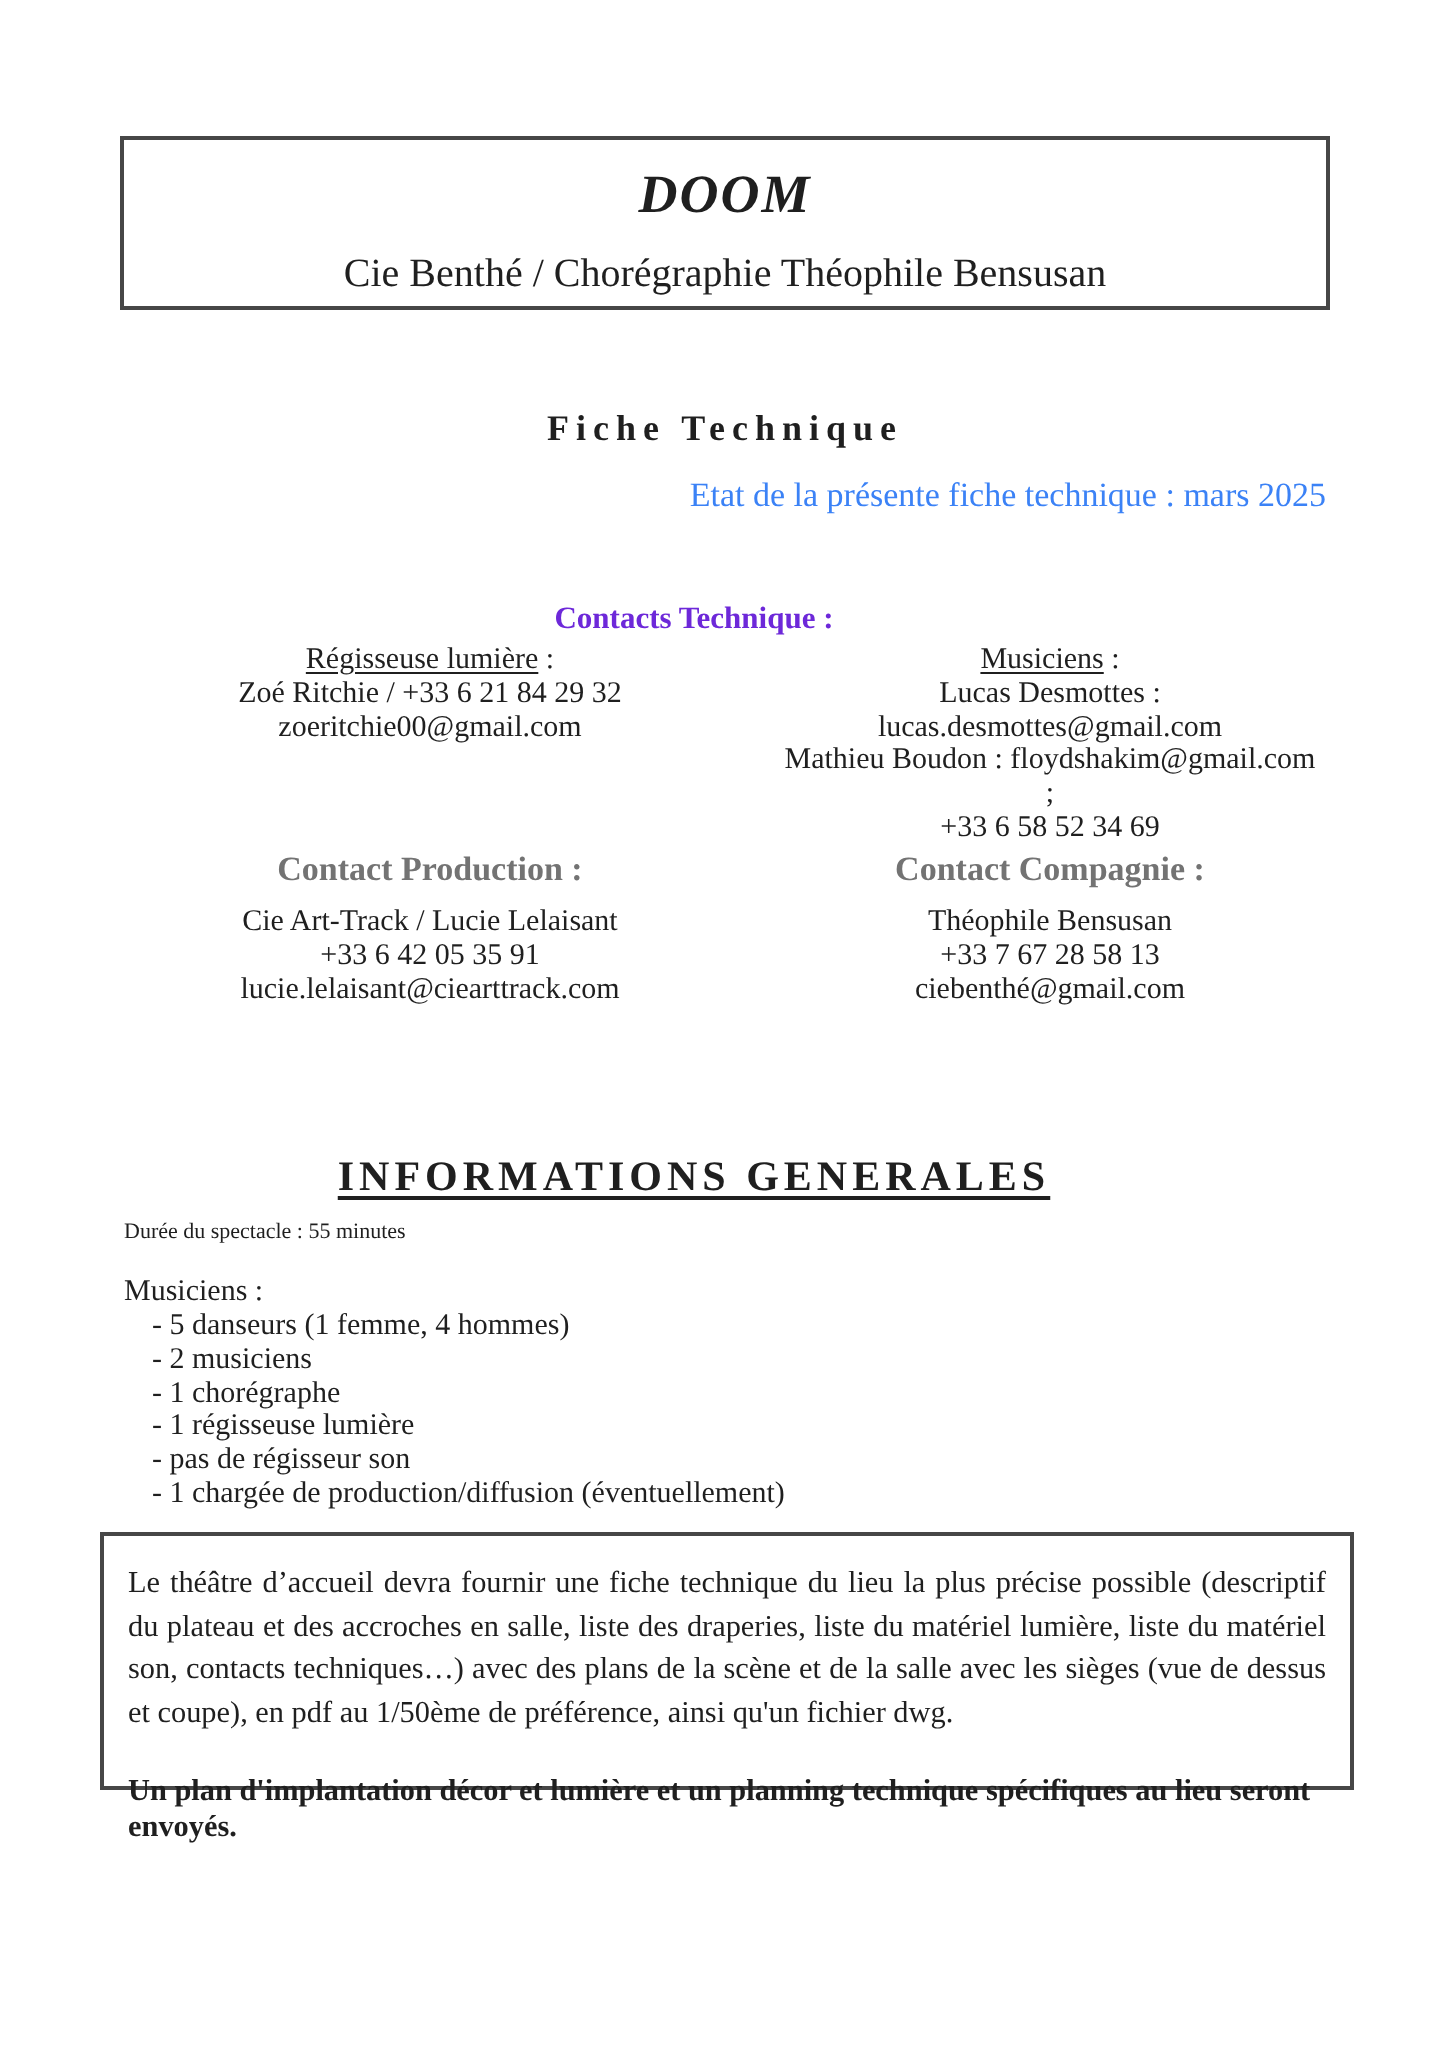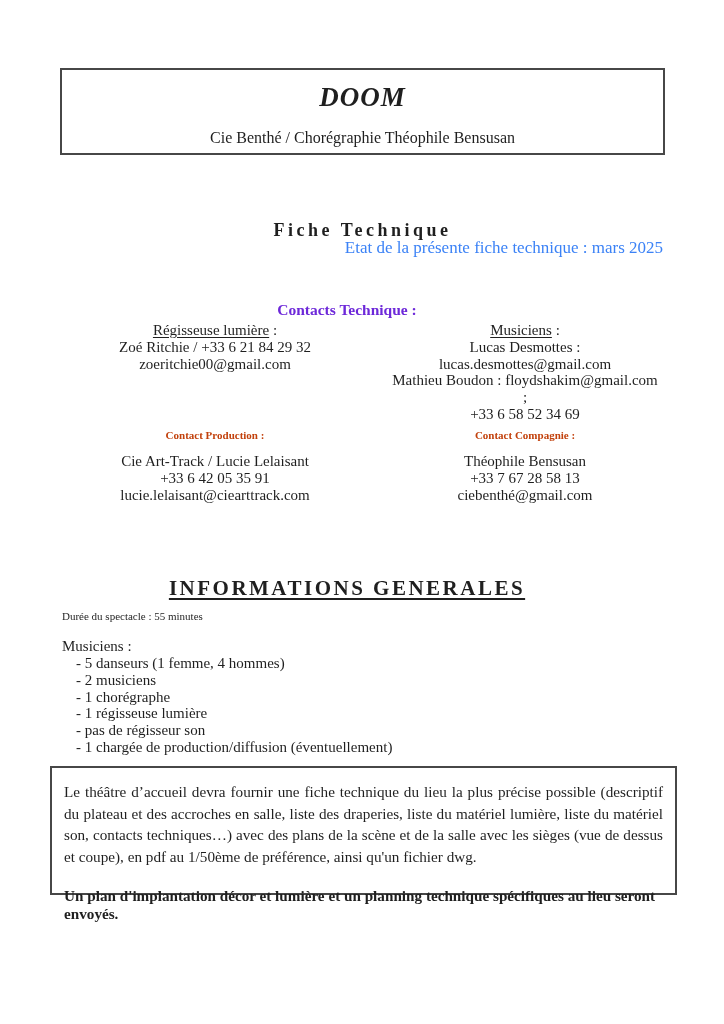--- a/index.html
+++ b/index.html
@@ -35,29 +35,29 @@
   .show-title {
     margin-top: 13px;
     font-size: 27px;
     line-height: 29px;
     font-weight: bold;
     font-style: italic;
     letter-spacing: 1px;
   }
   .show-subtitle {
     margin-top: 17px;
-    font-size: 16px;
+    font-size: 20px;
     line-height: 17px;
   }
 
   
   .doc-title {
     position: absolute;
     left: 60px;
-    top: 220px;
+    top: 204px;
     width: 605px;
     text-align: center;
     font-size: 18px;
     font-weight: bold;
     letter-spacing: 3.5px;
   }
   .status-line {
     position: absolute;
     top: 238px;
     right: 61px;
@@ -87,23 +87,23 @@
   .contacts-cols { top: 322px; }
   .u { text-decoration: underline; text-underline-offset: 2px; }
 
   
   .contact-block {
     position: absolute;
     top: 427px;
     text-align: center;
   }
   .contact-heading {
-    font-size: 11px;
-    font-weight: bold;
-    color: #c2410c;
+    font-size: 17px;
+    font-weight: bold;
+    color: #737373;
   }
   .contact-lines {
     margin-top: 9px;
     font-size: 15px;
     line-height: 17px;
   }
 
   
   .info-heading {
     position: absolute;

